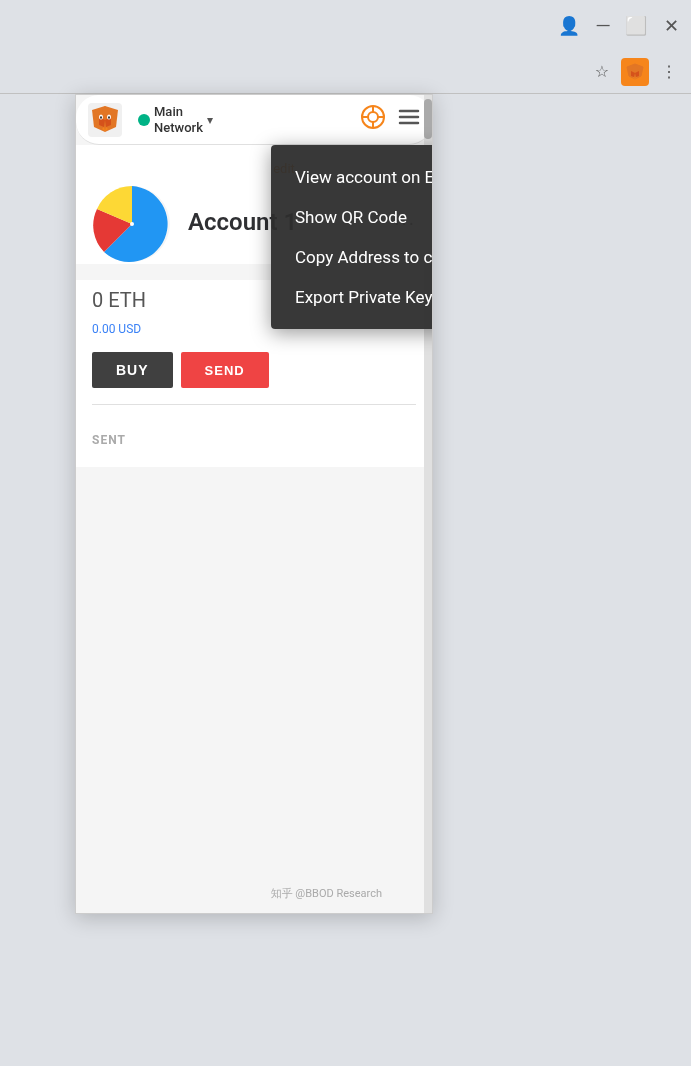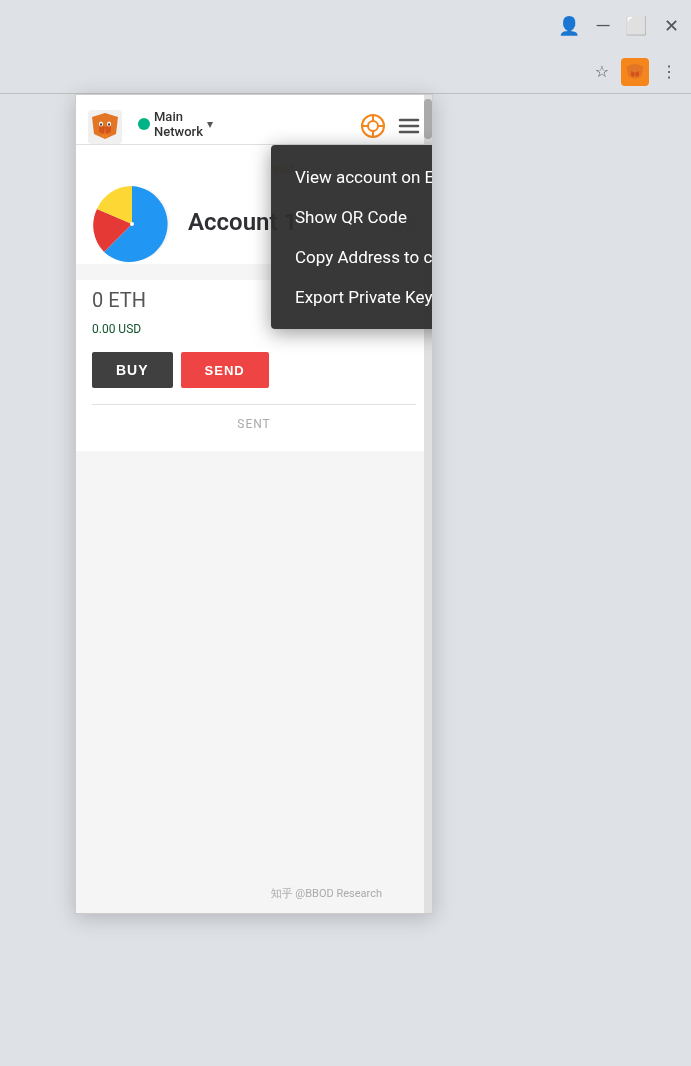--- a/index.html
+++ b/index.html
@@ -99,24 +99,25 @@
       background: #aaa;
       border-radius: 4px;
       margin-top: 4px;
     }
 
     
     .mm-header {
       height: 50px;
       background: #ffffff;
       display: flex;
-      align-items: flex-end;
+      align-items: center;
       padding: 0 12px;
       border-bottom: 1px solid #e0e0e0;
       gap: 8px;
+      border-radius: 23px;
     }
 
     .mm-fox-icon {
       width: 34px;
       height: 34px;
     }
 
     .network-selector {
       display: flex;
       align-items: center;
@@ -234,21 +235,21 @@
     }
 
     .eth-balance {
       font-size: 20px;
       color: #555;
       margin-bottom: 10px;
     }
 
     .usd-balance {
       font-size: 12px;
-      color: #14532d;
+      color: #3b82f6;
       margin-bottom: 16px;
     }
 
     .action-buttons {
       display: flex;
       gap: 8px;
       margin-bottom: 16px;
     }
 
     .btn-buy {
@@ -277,27 +278,28 @@
 
     
     .tab-nav {
       display: flex;
       border-top: 1px solid #e0e0e0;
       padding-top: 8px;
     }
 
     .tab-item {
       flex: 1;
-      text-align: center;
+      text-align: left;
       font-size: 12px;
-      font-weight: 400;
+      font-weight: 700;
       color: #aaa;
       letter-spacing: 1px;
       padding: 4px 0;
       cursor: pointer;
+      margin-top: 16px;
     }
 
     
     .dropdown-menu {
       position: absolute;
       top: 50px;
       left: 195px;
       width: 420px;
       background: rgba(45, 45, 45, 0.95);
       border-radius: 4px;

